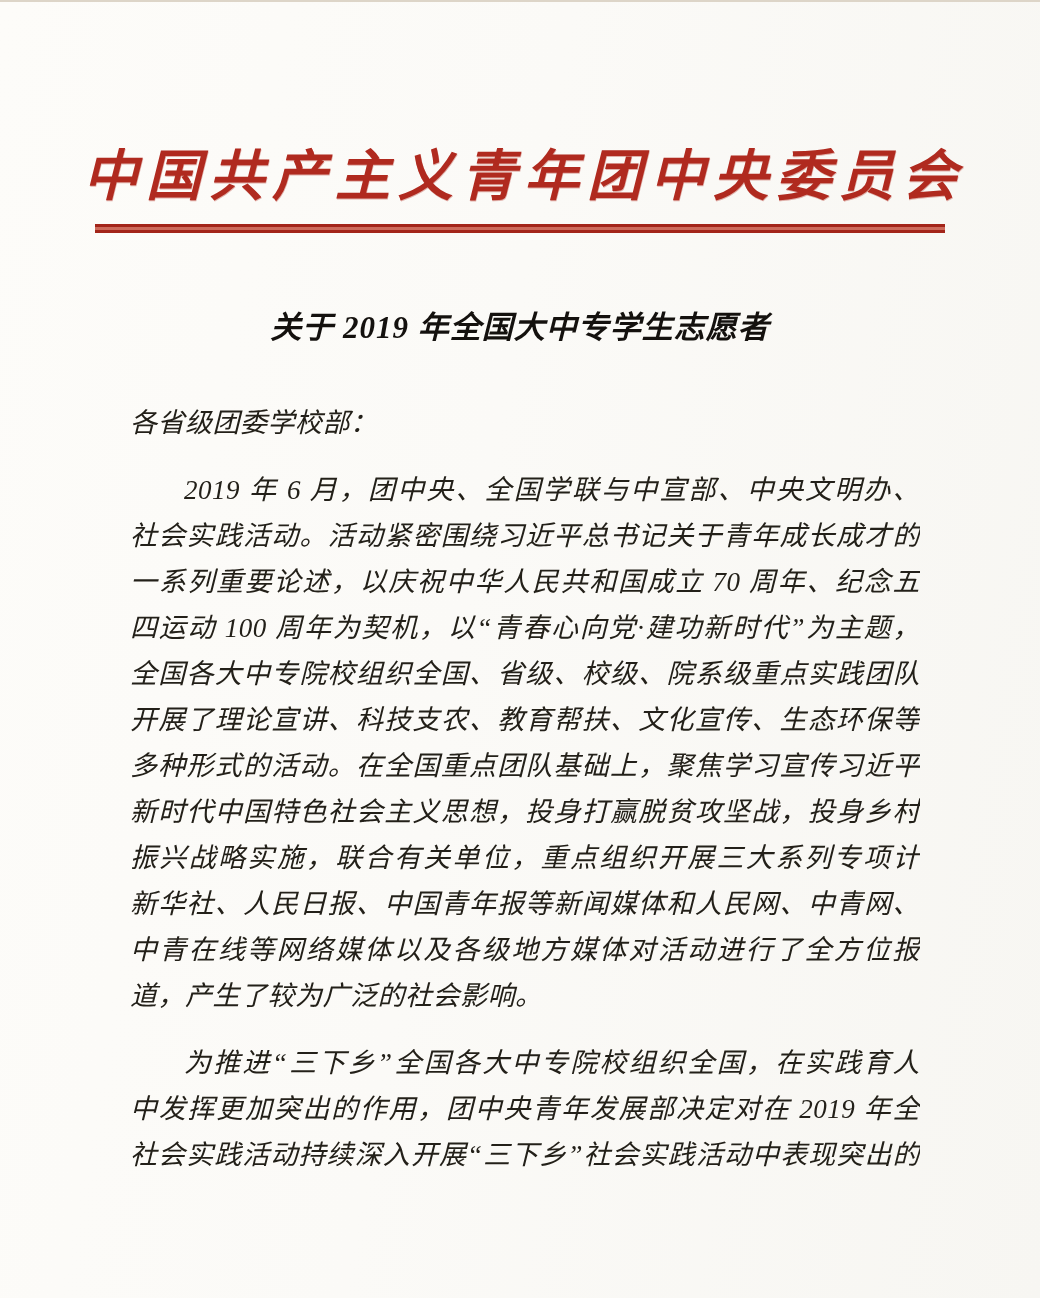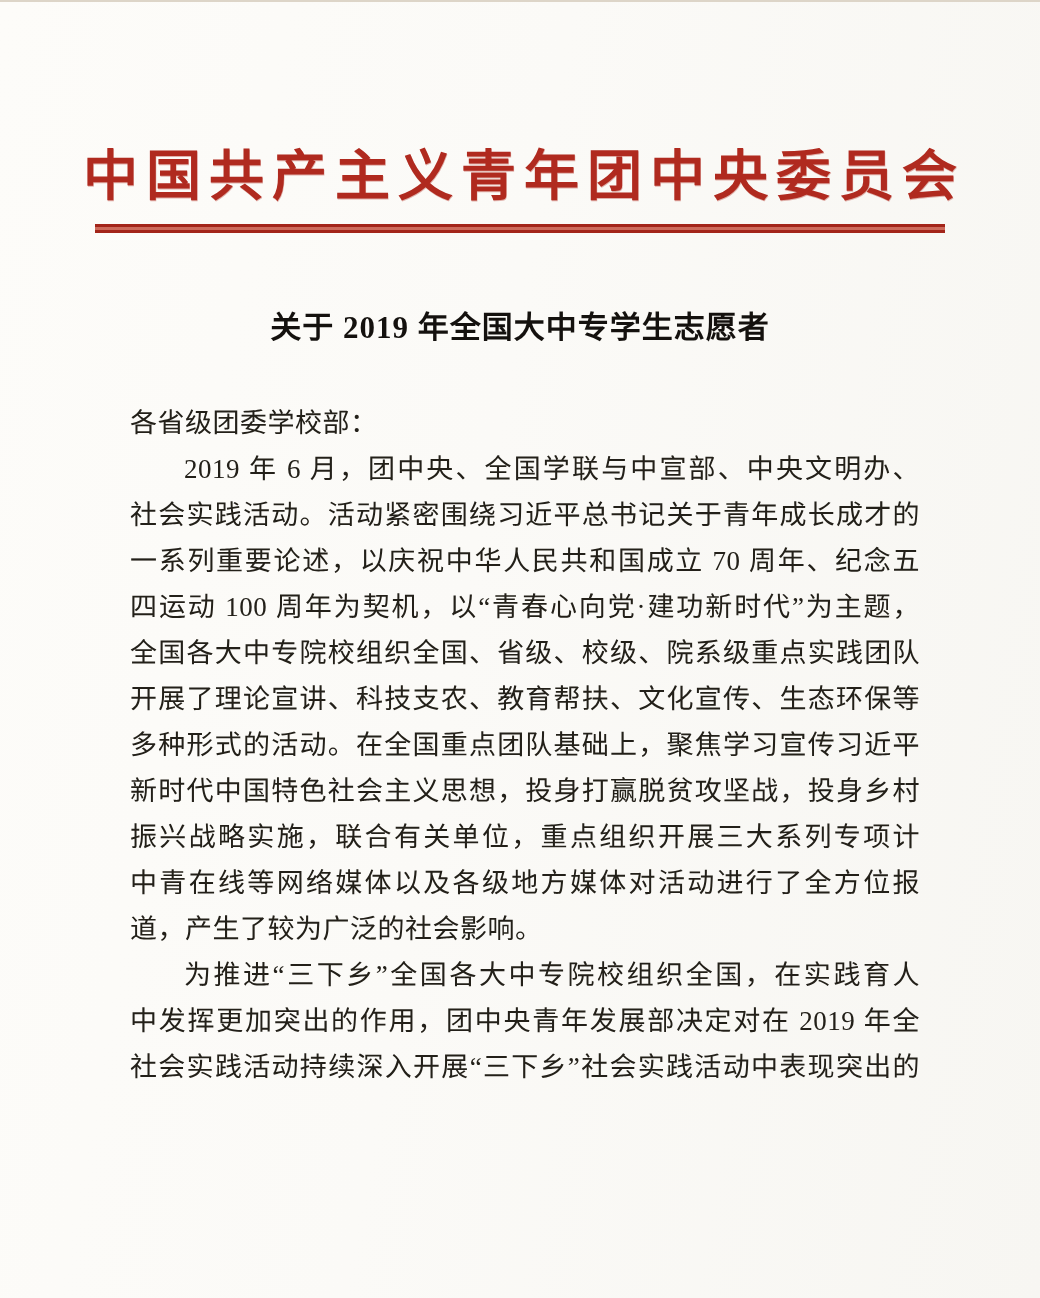--- a/index.html
+++ b/index.html
@@ -9,20 +9,21 @@
   }
   .page {
     position: relative;
     width: 1040px;
     height: 1298px;
     overflow: hidden;
     box-sizing: border-box;
     background: linear-gradient(100deg, #fdfcf9 0%, #fbfaf7 45%, #f7f6f2 100%);
     border-top: 2px solid #ddd5c8;
     font-family: "Liberation Serif", "DejaVu Serif", serif;
+    font-style: italic;
   }
   
   .letterhead {
     padding-top: 141px;
     text-align: center;
   }
   .org-name {
     margin: 0;
     font-size: 55px;
     line-height: 68px;
@@ -71,20 +72,21 @@
     text-justify: inter-character;
     letter-spacing: 0.5px;
     white-space: nowrap;
   }
   .line.fill {
     white-space: normal;
     text-align-last: justify;
   }
   .line.indent {
     padding-left: 54px; 
+    margin-top: 21px;
   }
 </style>
 </head>
 <body>
 
 <div class="page">
 
   <div class="letterhead">
     <h1 class="org-name">中国共产主义青年团中央委员会</h1>
     <div class="red-rule"></div>
@@ -99,20 +101,21 @@
 
     <div class="line indent fill">2019 年 6 月，团中央、全国学联与中宣部、中央文明办、</div>
     <div class="line fill">社会实践活动。活动紧密围绕习近平总书记关于青年成长成才的</div>
     <div class="line fill">一系列重要论述，以庆祝中华人民共和国成立 70 周年、纪念五</div>
     <div class="line fill">四运动 100 周年为契机，以“青春心向党·建功新时代”为主题，</div>
     <div class="line fill">全国各大中专院校组织全国、省级、校级、院系级重点实践团队</div>
     <div class="line fill">开展了理论宣讲、科技支农、教育帮扶、文化宣传、生态环保等</div>
     <div class="line fill">多种形式的活动。在全国重点团队基础上，聚焦学习宣传习近平</div>
     <div class="line fill">新时代中国特色社会主义思想，投身打赢脱贫攻坚战，投身乡村</div>
     <div class="line fill">振兴战略实施，联合有关单位，重点组织开展三大系列专项计划。</div>
+    <div class="line fill">新华社、人民日报、中国青年报等新闻媒体和人民网、中青网、</div>
     <div class="line fill">中青在线等网络媒体以及各级地方媒体对活动进行了全方位报</div>
     <div class="line">道，产生了较为广泛的社会影响。</div>
     <div class="line indent fill">为推进“三下乡”全国各大中专院校组织全国，在实践育人</div>
     <div class="line fill">中发挥更加突出的作用，团中央青年发展部决定对在 2019 年全</div>
     <div class="line fill">社会实践活动持续深入开展“三下乡”社会实践活动中表现突出的</div>
   </div>
 
 </div>
 
 </body></html>

